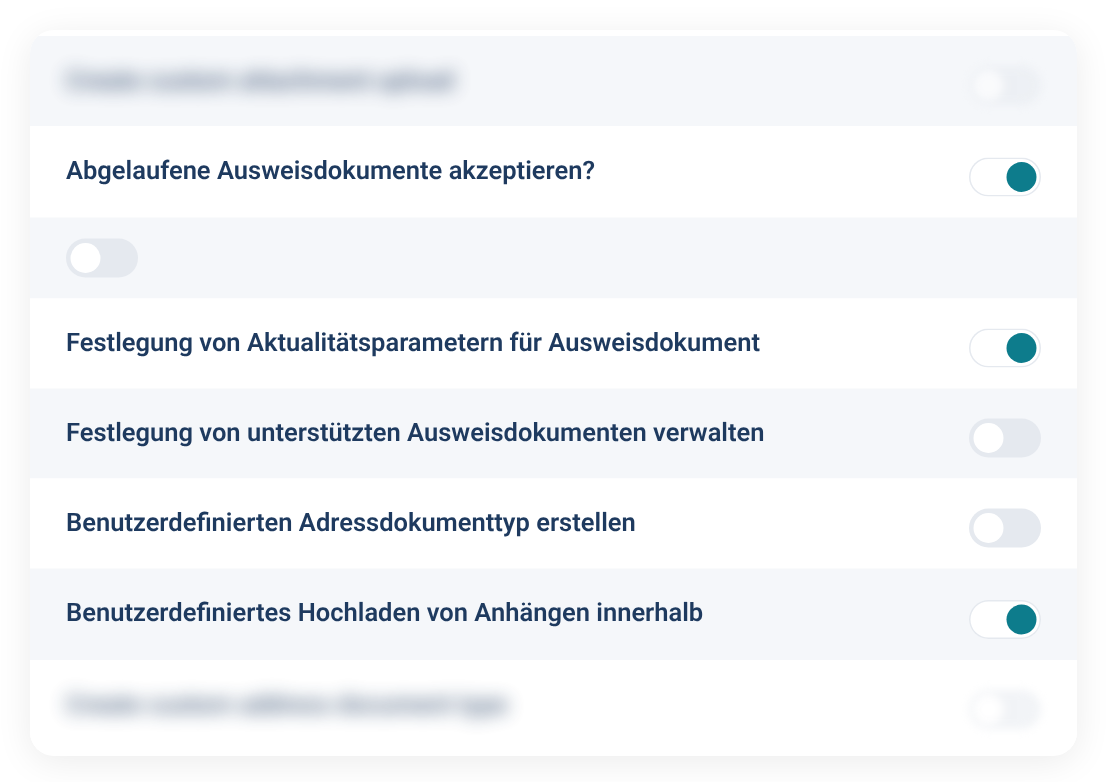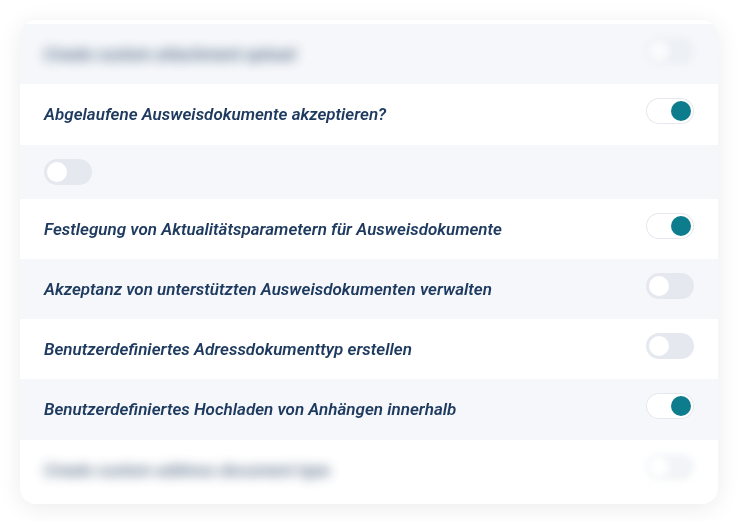--- a/index.html
+++ b/index.html
@@ -18,25 +18,24 @@
     .panel {
       width: 698px;
       background: #ffffff;
       border-radius: 16px;
       box-shadow: 0 4px 24px rgba(0, 0, 0, 0.08);
       overflow: hidden;
       padding: 4px 0;
     }
     .row {
       display: flex;
-      align-items: flex-start;
+      align-items: flex-end;
       justify-content: space-between;
       padding: 14px 24px;
       gap: 20px;
-      font-style: italic;
     }
     .row:nth-child(odd) {
       background: #f5f7fa;
     }
     .row:nth-child(even) {
       background: #ffffff;
     }
     .row-label {
       font-size: 17px;
       font-weight: 600;
@@ -100,33 +99,33 @@
     <div class="toggle on">
       <div class="toggle-knob"></div>
     </div>
   </div>
   <div class="row">
     <div class="toggle off">
       <div class="toggle-knob"></div>
     </div>
   </div>
   <div class="row">
-    <div class="row-label">Festlegung von Aktualitätsparametern für Ausweisdokumente</div>
+    <div class="row-label">Festlegung von Aktualitätsparametern für Ausweisdokument</div>
     <div class="toggle on">
       <div class="toggle-knob"></div>
     </div>
   </div>
   <div class="row">
-    <div class="row-label">Akzeptanz von unterstützten Ausweisdokumenten verwalten</div>
+    <div class="row-label">Festlegung von unterstützten Ausweisdokumenten verwalten</div>
     <div class="toggle off">
       <div class="toggle-knob"></div>
     </div>
   </div>
   <div class="row">
-    <div class="row-label">Benutzerdefiniertes Adressdokumenttyp erstellen</div>
+    <div class="row-label">Benutzerdefinierten Adressdokumenttyp erstellen</div>
     <div class="toggle off">
       <div class="toggle-knob"></div>
     </div>
   </div>
   <div class="row">
     <div class="row-label">Benutzerdefiniertes Hochladen von Anhängen innerhalb</div>
     <div class="toggle on">
       <div class="toggle-knob"></div>
     </div>
   </div>

